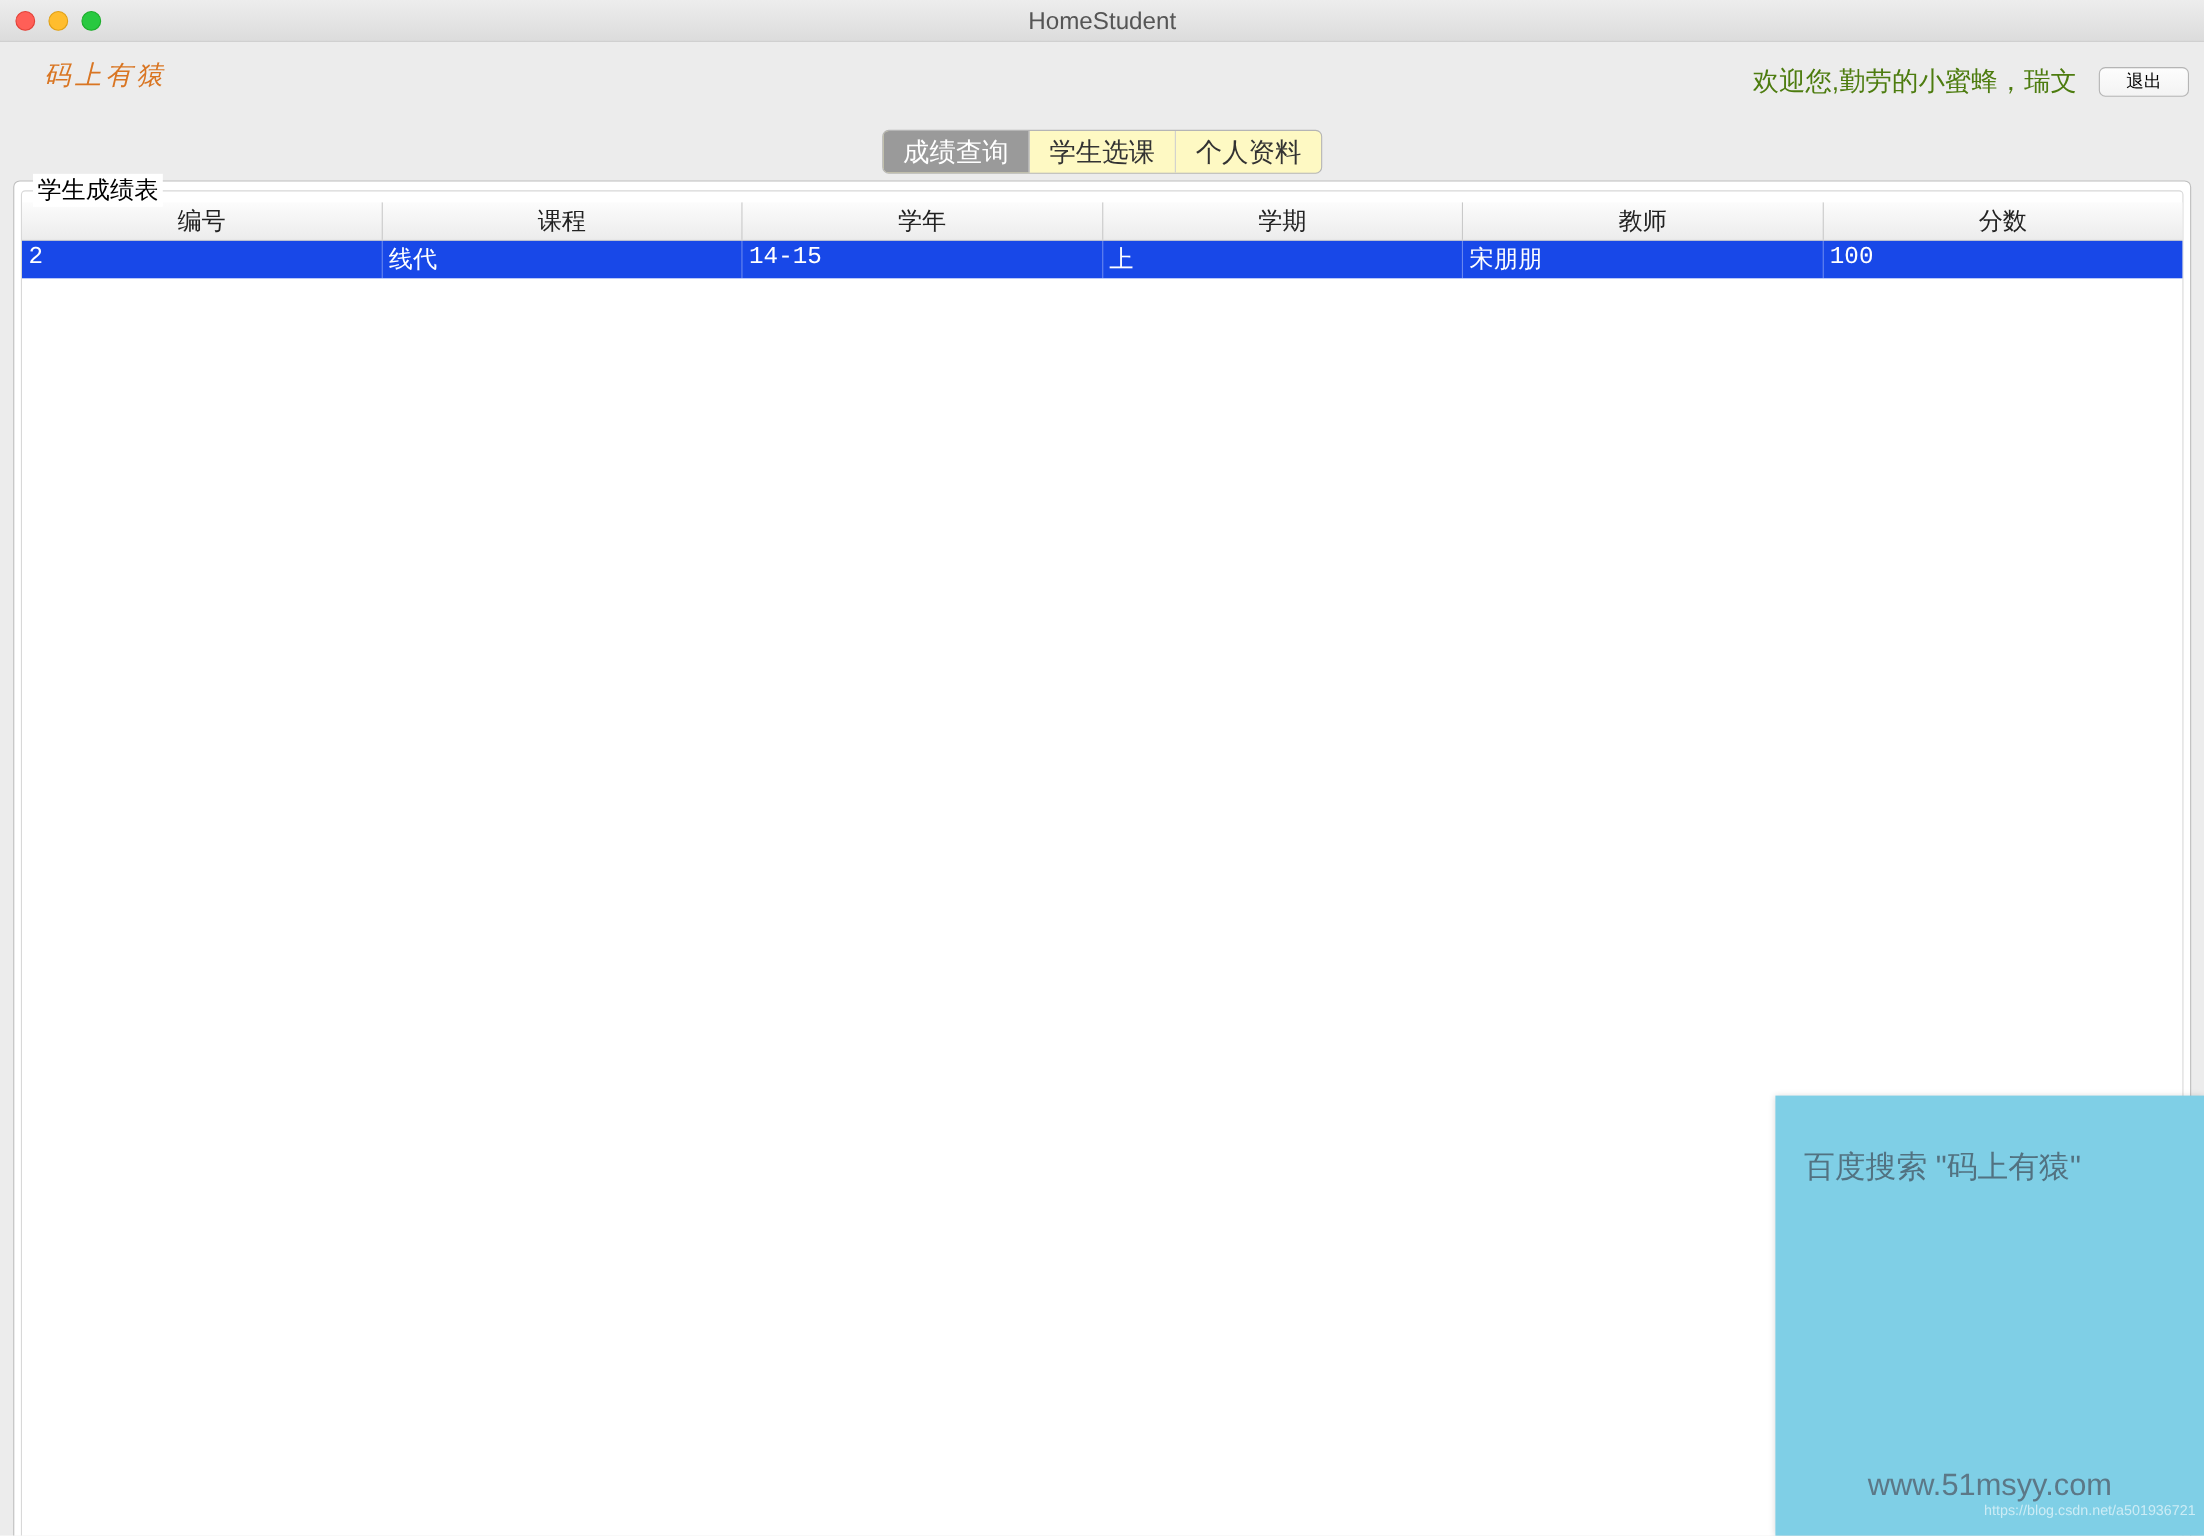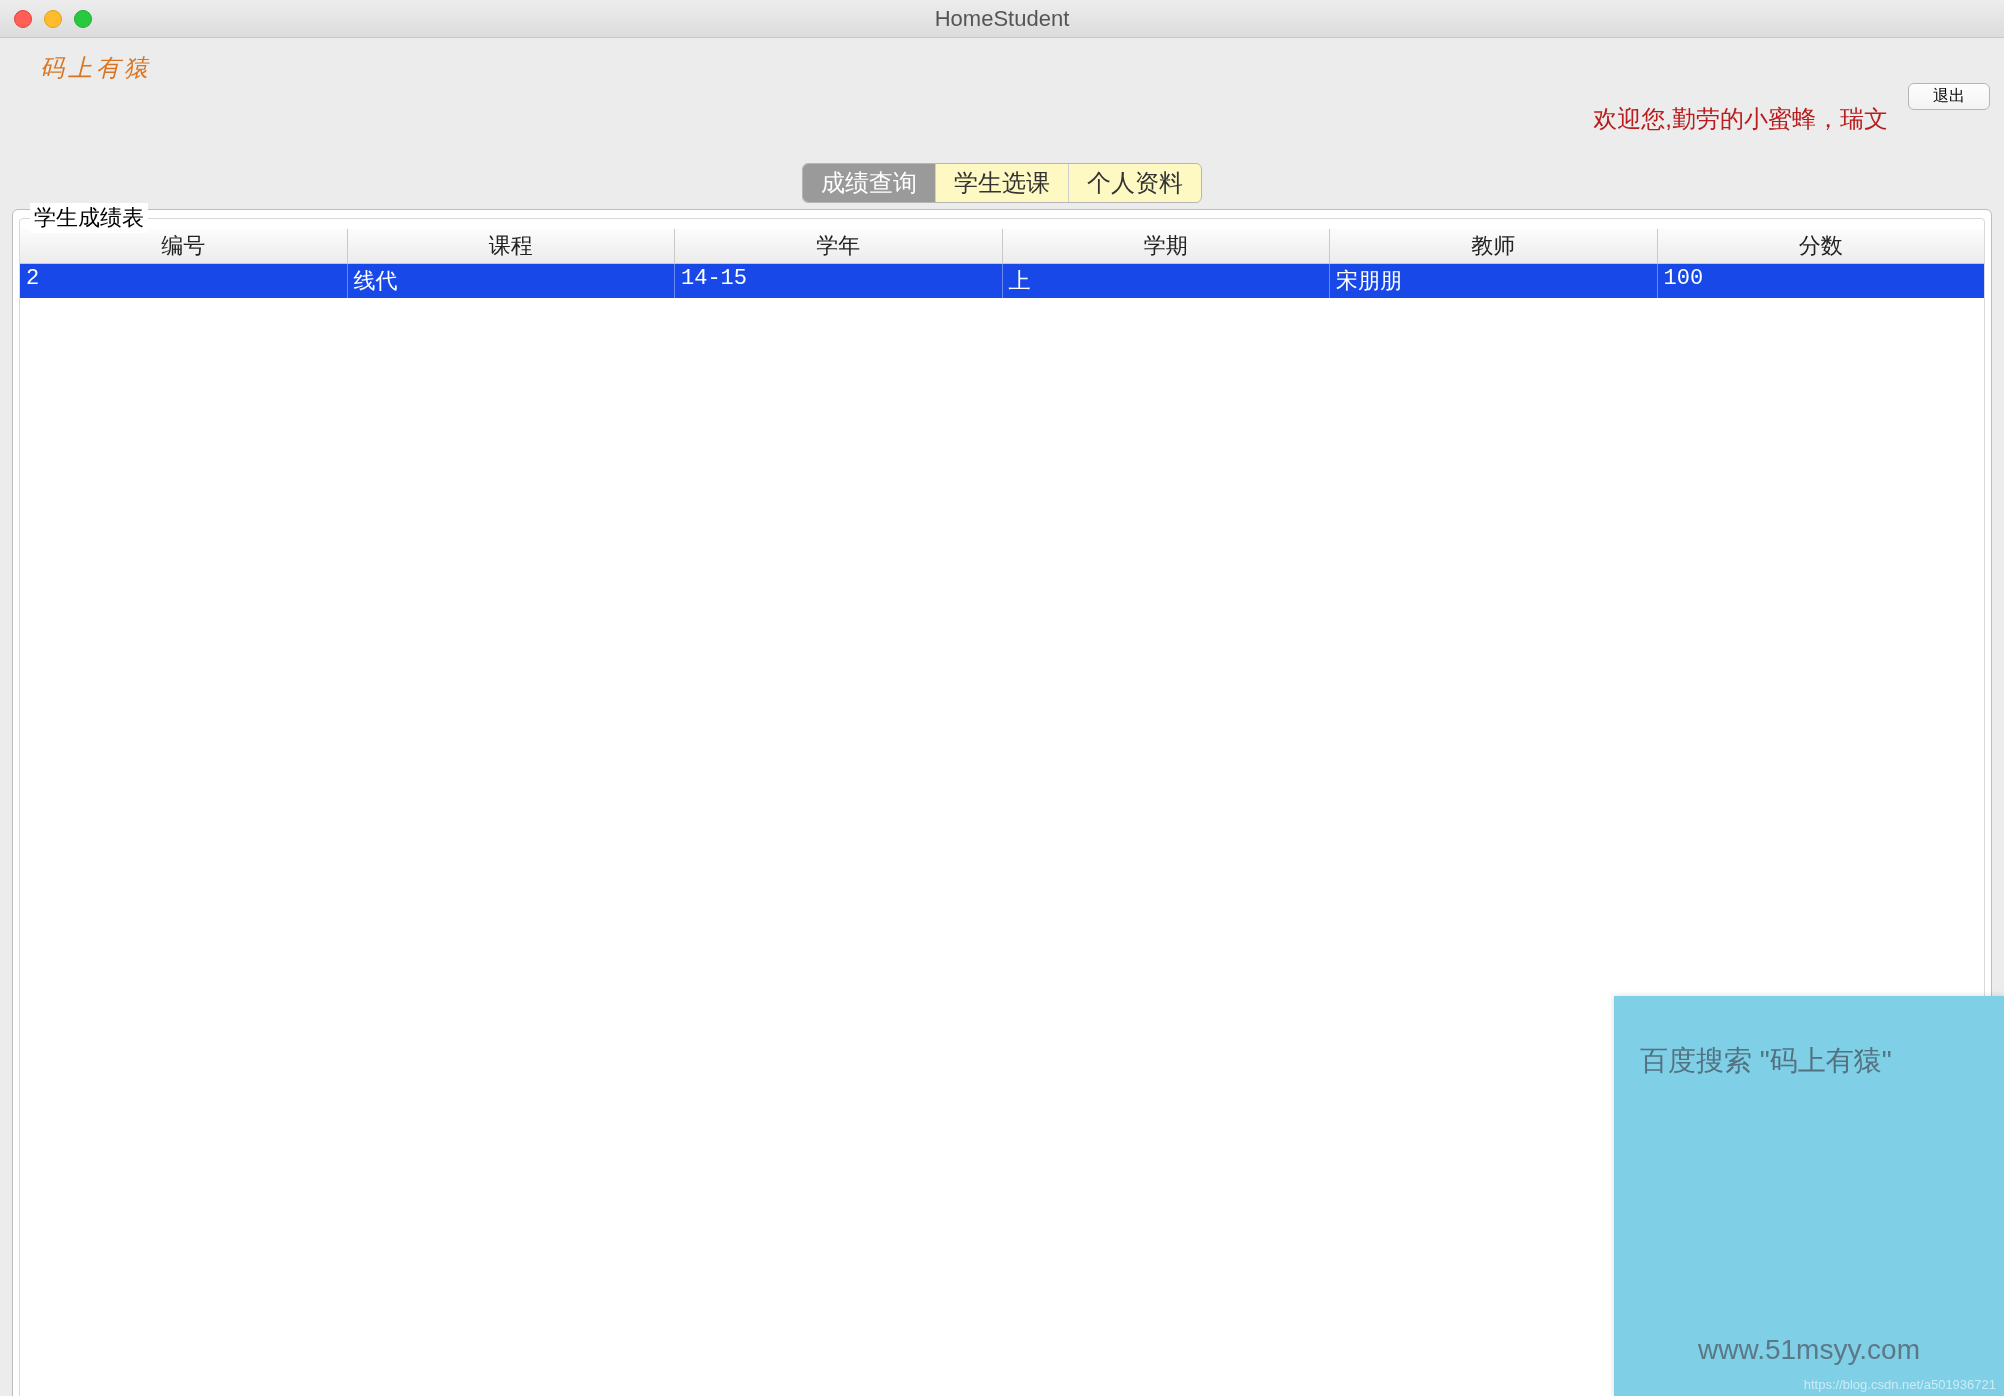--- a/index.html
+++ b/index.html
@@ -11,21 +11,21 @@
     .tl { width: 18px; height: 18px; border-radius: 50%; }
     .tl.r { background: #ff5f57; border: 1px solid #e24238; }
     .tl.y { background: #ffbd2e; border: 1px solid #e1a116; }
     .tl.g { background: #28c940; border: 1px solid #1dad2b; }
     .win-title { position: absolute; left: 50%; transform: translateX(-50%); color: #555; font-size: 22px; }
 
     
     .header { display: flex; align-items: flex-start; padding: 14px 14px 0 40px; justify-content: space-between; }
     .brand { color: #d97522; font-size: 24px; font-style: italic; font-family: Liberation Serif, serif; letter-spacing: 4px; text-align: right; }
     .user-area { display: flex; align-items: center; gap: 20px; margin-top: 6px; }
-    .welcome { font-size: 24px; color: #b91c1c; margin-top: 45px; }
+    .welcome { font-size: 24px; color: #4d7c0f; }
     .logout-btn { font-size: 16px; padding: 2px 24px; background: linear-gradient(#fdfdfd,#f3f3f3); border: 1px solid #b5b5b5; border-radius: 6px; cursor: pointer; }
 
     
     .tabstrip { display: flex; justify-content: center; margin-top: 28px; }
     .tabs { display: inline-flex; border: 1px solid #b5b5b5; border-radius: 6px; overflow: hidden; background: #fef9c3; }
     .tab { font-size: 24px; padding: 3px 18px; border-right: 1px solid #cfcfcf; cursor: pointer; color: #333; }
     .tab:last-child { border-right: none; }
     .tab.active { background: #9a9a9a; color: #fff; }
 
     
@@ -42,21 +42,21 @@
     
     .trow { display: flex; background: #1848e8; color: #fff; }
     .td { font-size: 22px; padding: 2px 6px; border-left: 1px solid rgba(255,255,255,.35); flex: 1; font-family: "Menlo","Courier New",monospace; }
     .td:first-child { border-left: none; }
 
     
     .banner { position: absolute; right: 0; bottom: 0; width: 390px; height: 400px; background: #7fcfe6; padding: 46px 26px 0 26px; color: #527281; font-size: 28px; display: flex; flex-direction: column; justify-content: space-between; box-shadow: 0 0 6px rgba(0,0,0,.15); }
     .banner .line1 { color: #527281; }
     .banner .line2 { color: #e22c2c; font-size: 26px; }
     .banner .line3 { color: #5c7887; font-size: 28px; text-align: center; margin-bottom: 30px; }
-    .banner .watermark { position: absolute; bottom: 4px; right: 8px; font-size: 13px; color: rgba(255,255,255,.6); padding-left: 18px; }
+    .banner .watermark { position: absolute; bottom: 16px; right: 8px; font-size: 13px; color: rgba(255,255,255,.6); padding-left: 18px; }
   </style>
 </head>
 <body>
 
 <div class="titlebar">
   <div class="traffic">
     <div class="tl r"></div>
     <div class="tl y"></div>
     <div class="tl g"></div>
   </div>

